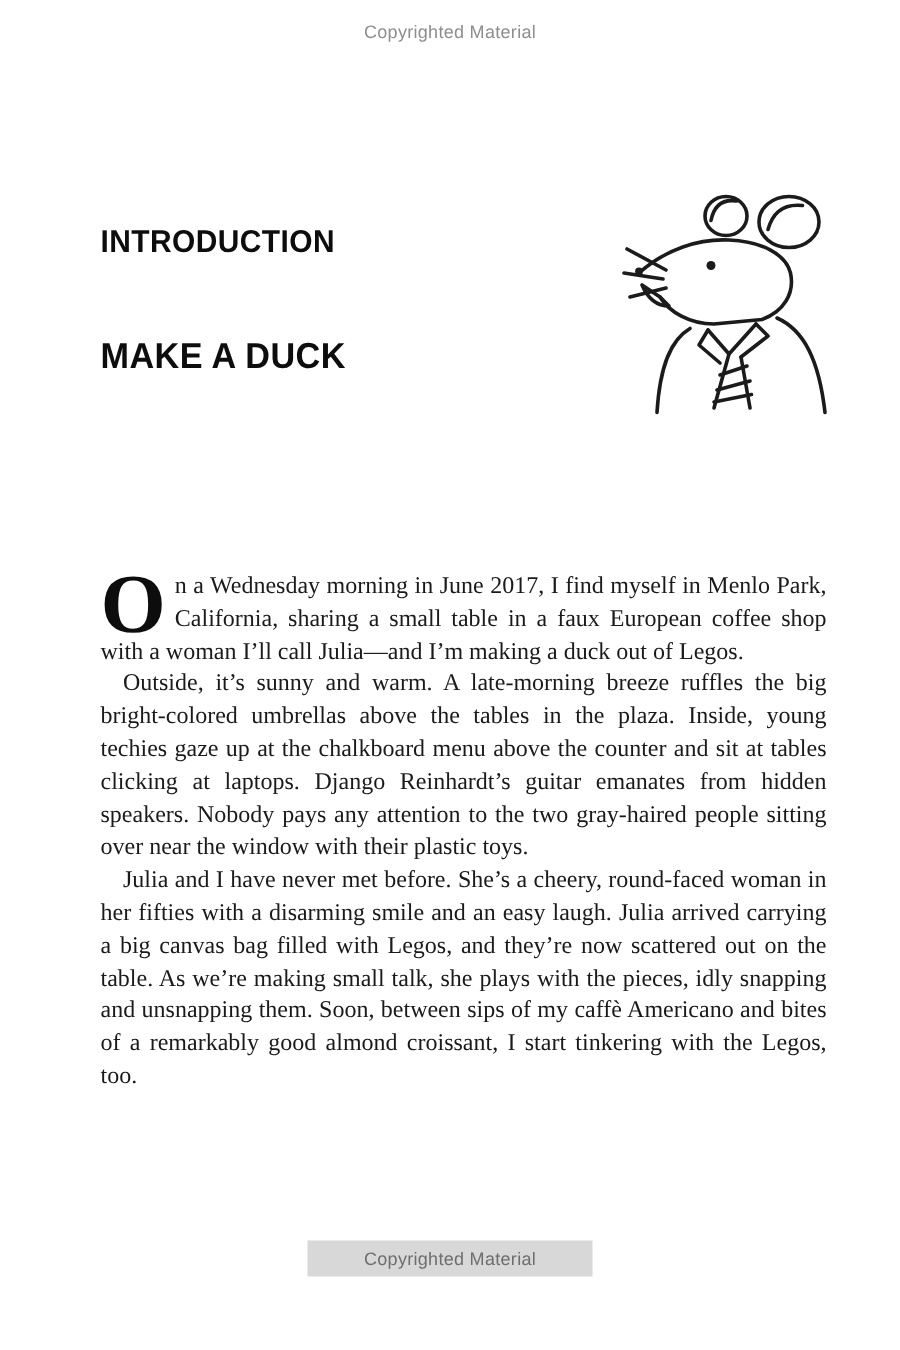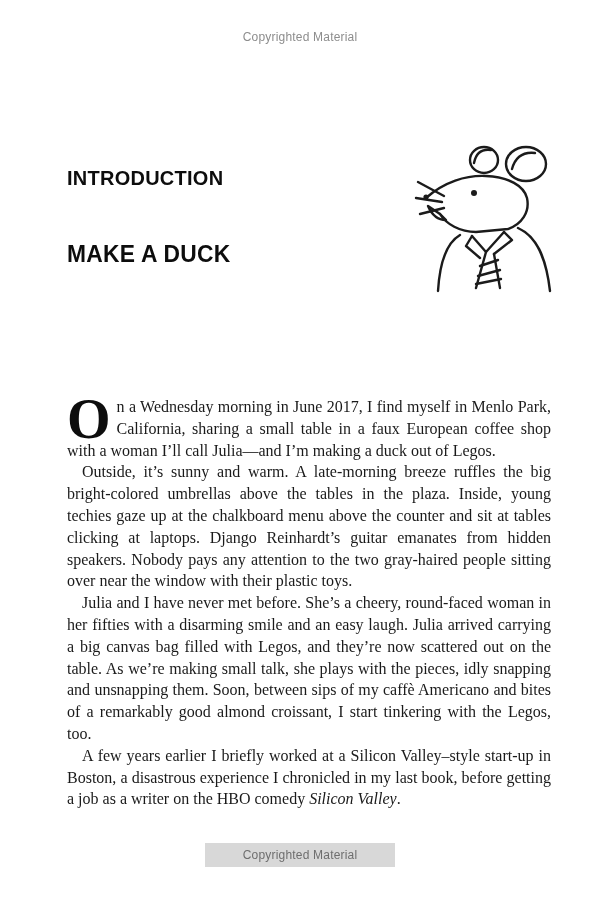--- a/index.html
+++ b/index.html
@@ -1,20 +1,20 @@
 <!DOCTYPE html>
 <html><head>
 <meta charset="utf-8">
 <style>
   html, body { margin: 0; padding: 0; background: #ffffff; }
   .page {
     position: relative;
     width: 600px;
     height: 862px;
-    margin: 16px auto;
+    margin: 0 auto;
     background: #ffffff;
     color: #141414;
     font-family: "Liberation Serif", serif;
     overflow: hidden;
   }
   .copyright-top {
     position: absolute;
     top: 14px;
     left: 0; right: 0;
     text-align: center;
@@ -131,23 +131,20 @@
   <div class="content">
     <h2 class="kicker">INTRODUCTION</h2>
     <h1 class="title">MAKE A DUCK</h1>
 
     <div class="body-text">
       <p class="first">
         <span class="dropcap">O</span><span>n a Wednesday morning in June 2017, I find myself in Menlo Park, California, sharing a small table in a faux European coffee shop with a woman I’ll call Julia—and I’m making a duck out of Legos.</span>
       </p>
       <p>Outside, it’s sunny and warm. A late-morning breeze ruffles the big bright-colored umbrellas above the tables in the plaza. Inside, young techies gaze up at the chalkboard menu above the counter and sit at tables clicking at laptops. Django Reinhardt’s guitar emanates from hidden speakers. Nobody pays any attention to the two gray-haired people sitting over near the window with their plastic toys.</p>
       <p>Julia and I have never met before. She’s a cheery, round-faced woman in her fifties with a disarming smile and an easy laugh. Julia arrived carrying a big canvas bag filled with Legos, and they’re now scattered out on the table. As we’re making small talk, she plays with the pieces, idly snapping and unsnapping them. Soon, between sips of my caffè Americano and bites of a remarkably good almond croissant, I start tinkering with the Legos, too.</p>
-      <p>
-        <span>A few years earlier I briefly worked at a Silicon Valley–style start-up in Boston, a disastrous experience I chronicled in my last book, before getting a job as a writer on the HBO comedy </span><i>Silicon Valley</i><span>.</span>
-      </p>
     </div>
   </div>
 
   <div class="copyright-bottom-wrap">
     <span class="copyright-bottom">Copyrighted Material</span>
   </div>
 
 </div>
 
 </body></html>

